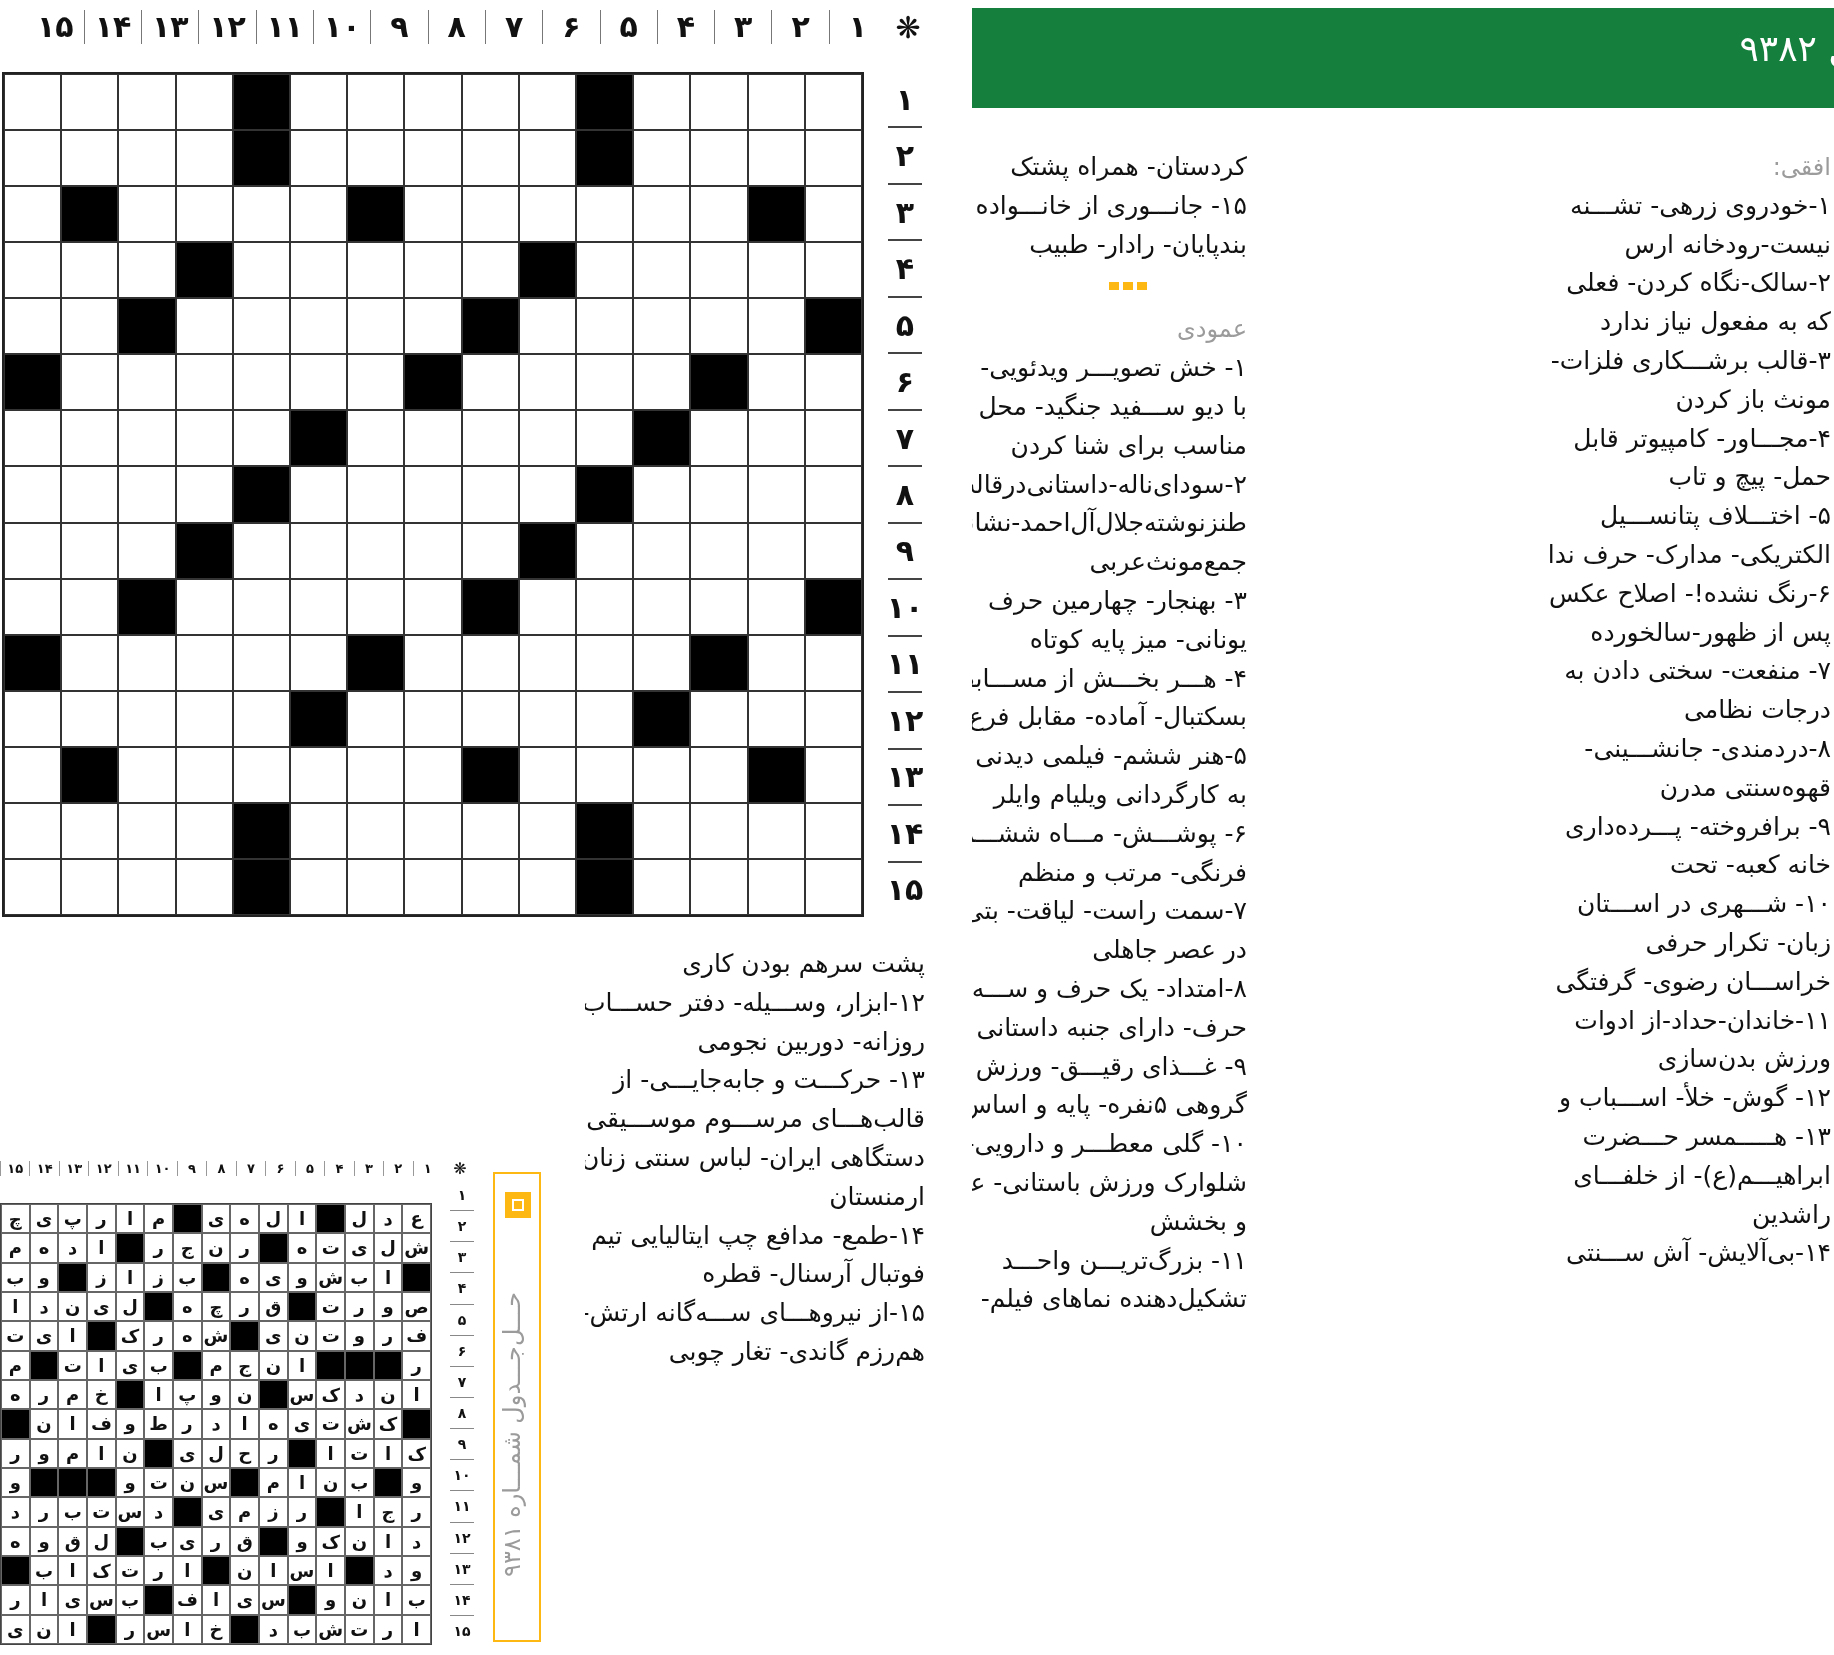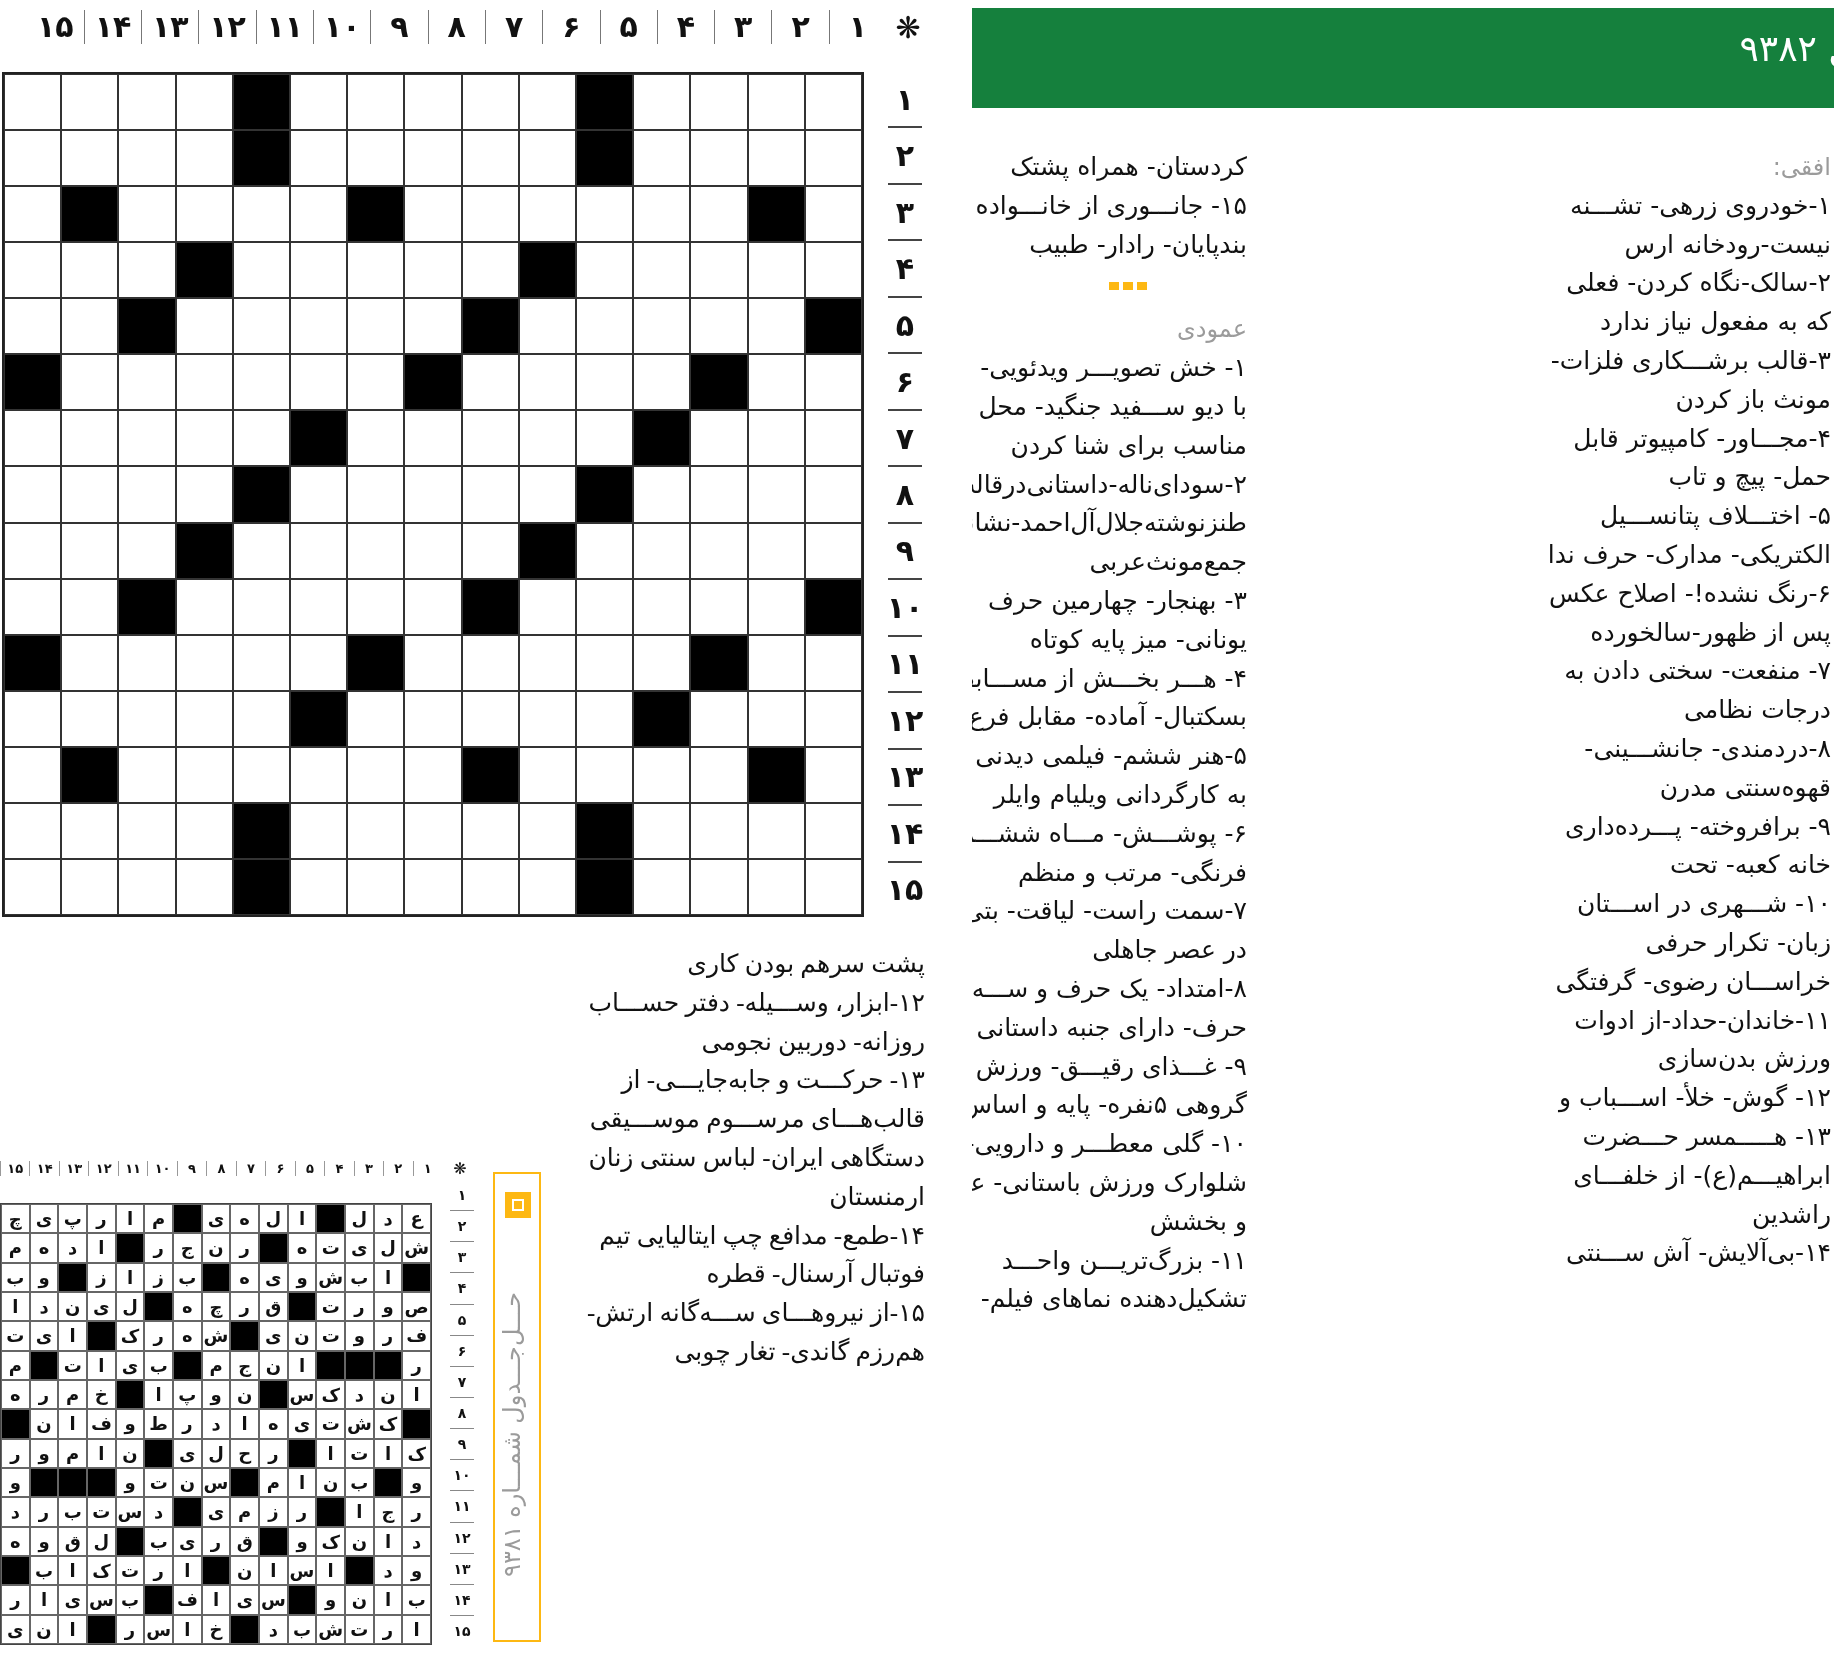--- a/index.html
+++ b/index.html
@@ -32,21 +32,21 @@
   .banner { position: absolute; left: 972px; top: 8px; width: 1041px; height: 100px; background: #15803d; }
   .banner .logo { position: absolute; right: 10px; top: 15px; width: 70px; height: 70px; background: #fdb813;
                   display: flex; align-items: center; justify-content: center; }
   .banner .logo .inner { width: 36px; height: 36px; border: 3px solid #ed1c24; box-sizing: border-box; position: relative; }
   .banner .title { position: absolute; right: 100px; top: 20px; color: #fff; font-size: 36px; direction: rtl; }
 
   
   .clues { position: absolute; direction: rtl; font-size: 25px; line-height: 38.8px; text-align: justify; }
   .clue-col-1 { left: 1297px; top: 148px; width: 534px; }
   .clue-col-2 { left: 972px; top: 148px; width: 275px; }
-  .clue-col-3 { left: 585px; top: 945px; width: 340px; font-family: Liberation Serif, serif; }
+  .clue-col-3 { left: 585px; top: 945px; width: 340px; }
   .heading { color: #9b9b9b; font-size: 24px; }
   .clue-line { display: block; white-space: nowrap; overflow: hidden; }
   .dots { display: flex; gap: 4px; justify-content: flex-start; direction: rtl; margin: 18px 0 20px 0; padding-right: 100px; }
   .dots span { width: 10px; height: 8px; background: #fdb813; display: block; }
 
   
   .sol-box { position: absolute; left: 493px; top: 1172px; width: 48px; height: 470px;
              border: 2px solid #fdb813; box-sizing: border-box; }
   .sol-box .mini-logo { position: absolute; left: 10px; top: 18px; width: 26px; height: 26px; background: #fdb813; }
   .sol-box .mini-logo .inner { position: absolute; left: 7px; top: 7px; width: 12px; height: 12px; border: 2px solid #fff; box-sizing: border-box; }

